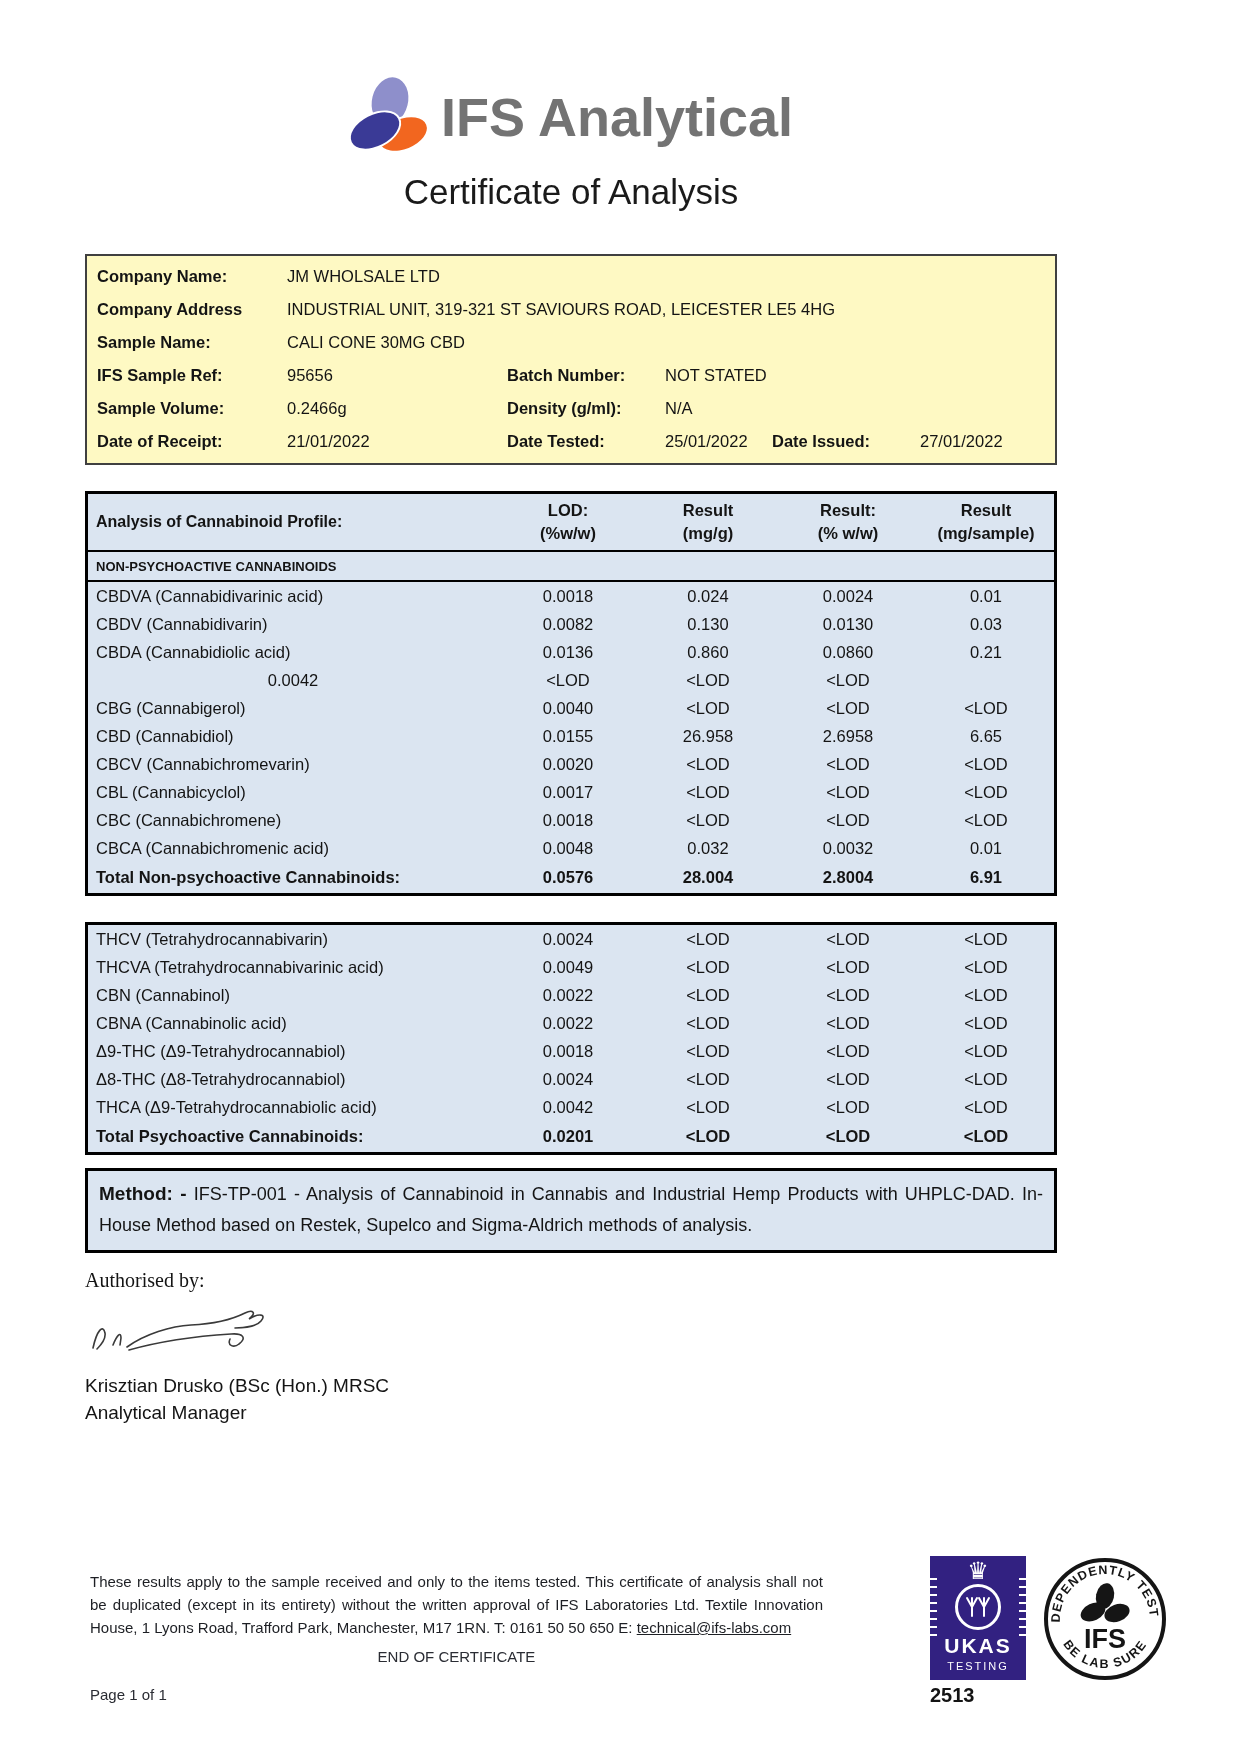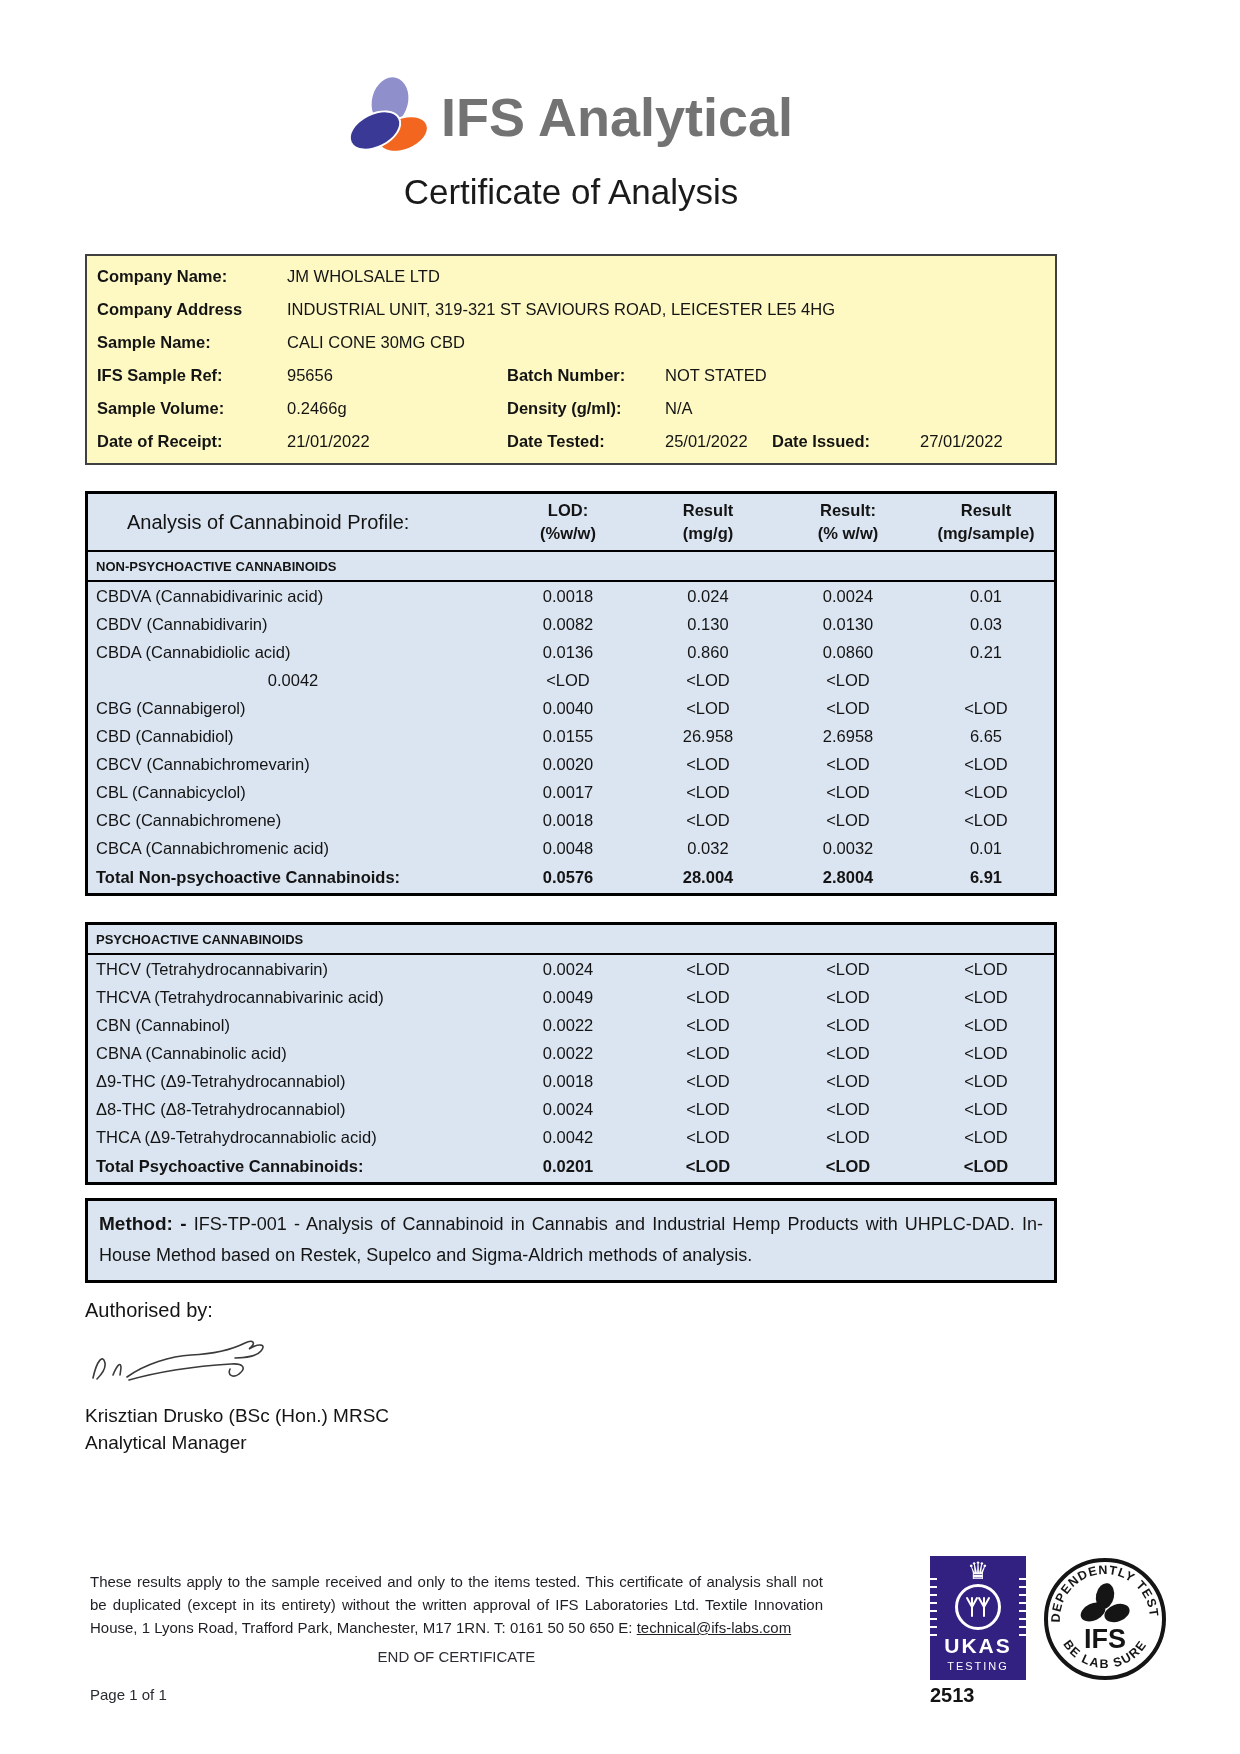--- a/index.html
+++ b/index.html
@@ -24,34 +24,34 @@
   .info-row { position:relative; height:33px; line-height:33px; font-size:16.5px; }
   .info-row b { font-weight:bold; }
   .p0l{position:absolute;left:10px;}  .p0v{position:absolute;left:200px;}
   .p1l{position:absolute;left:420px;} .p1v{position:absolute;left:578px;}
   .p2l{position:absolute;left:685px;} .p2v{position:absolute;left:833px;}
 
   
   .atable { margin-top:26px; border:3px solid #000; background:#dbe5f1; }
   .grid { display:grid; grid-template-columns:410px 140px 140px 140px 136px; }
   .t-head { border-bottom:2px solid #000; height:58px; }
-  .t-title { display:flex; align-items:center; padding-left:8px; font-size:20px; font-weight:normal;margin-left:31px; }
+  .t-title { display:flex; align-items:center; padding-left:8px; font-size:16px; font-weight:bold; }
   .colh { display:flex; flex-direction:column; justify-content:center; align-items:center; font-weight:bold; font-size:16.5px; line-height:23px; }
   .sect-row { height:30px; line-height:29px; font-weight:bold; font-size:13px; padding-left:8px; border-bottom:2px solid #000; }
   .trow { height:28px; line-height:28px; font-size:16.5px; }
   .cell-name { padding-left:8px; text-align:left; }
   .cell-val { text-align:center; }
   .total-row { height:31px; line-height:30px; font-weight:bold; }
 
   
   .method-box { margin-top:13px; border:3px solid #000; background:#dbe5f1; padding:7px 11px 9px 11px; font-size:18px; line-height:31px; text-align:justify; }
   .method-box .mlabel { font-weight:bold; font-size:19px; }
 
   
-  .auth { margin-top:16px; font-size:20px; }
+  .auth { margin-top:16px; font-size:20px;font-family:Liberation Serif, serif; }
   .sig { margin:8px 0 0 2px; }
   .sig-name { margin-top:6px; font-size:19px; line-height:27px; }
 
   
   .disclaimer { position:absolute; left:90px; top:1570px; width:733px; font-size:15px; line-height:23px; text-align:justify; color:#1d1f24; }
   .disclaimer .email { text-decoration:underline; color:#1d1f24; cursor:pointer; }
   .end-line { position:absolute; left:90px; top:1648px; width:733px; text-align:center; font-size:15px; color:#2a2c33; }
   .page-no { position:absolute; left:90px; top:1686px; font-size:15px; color:#2a2c33; }
 
   .ukas-badge { position:absolute; left:930px; top:1556px; width:96px; height:124px; background:#322181; }
@@ -218,21 +218,20 @@
         <div class="cell-name">Total Non-psychoactive Cannabinoids:</div>
         <div class="cell-val">0.0576</div>
         <div class="cell-val">28.004</div>
         <div class="cell-val">2.8004</div>
         <div class="cell-val">6.91</div>
       </div>
     </div>
 
     
     <div class="atable">
-      <div class="sect-row">PSYCHOACTIVE CANNABINOIDS</div>
       <div>
           <div class="grid trow">
     <div class="cell-name">THCV (Tetrahydrocannabivarin)</div>
     <div class="cell-val">0.0024</div>
     <div class="cell-val">&lt;LOD</div>
     <div class="cell-val">&lt;LOD</div>
     <div class="cell-val">&lt;LOD</div>
   </div>
           <div class="grid trow">
     <div class="cell-name">THCVA (Tetrahydrocannabivarinic acid)</div>

